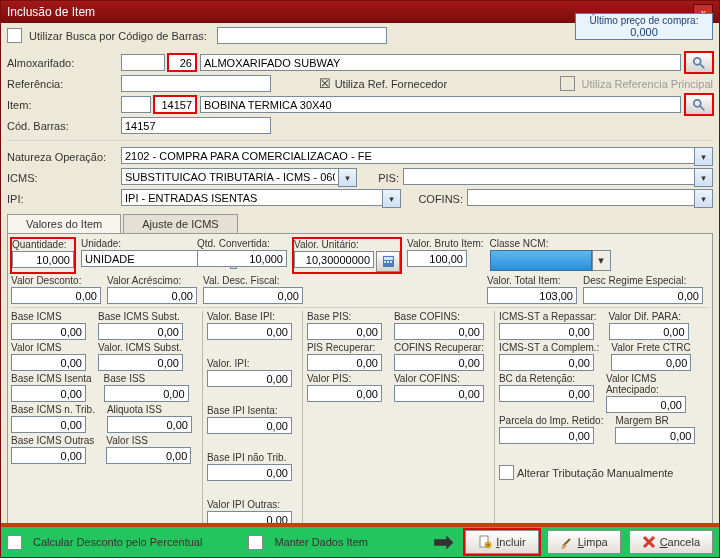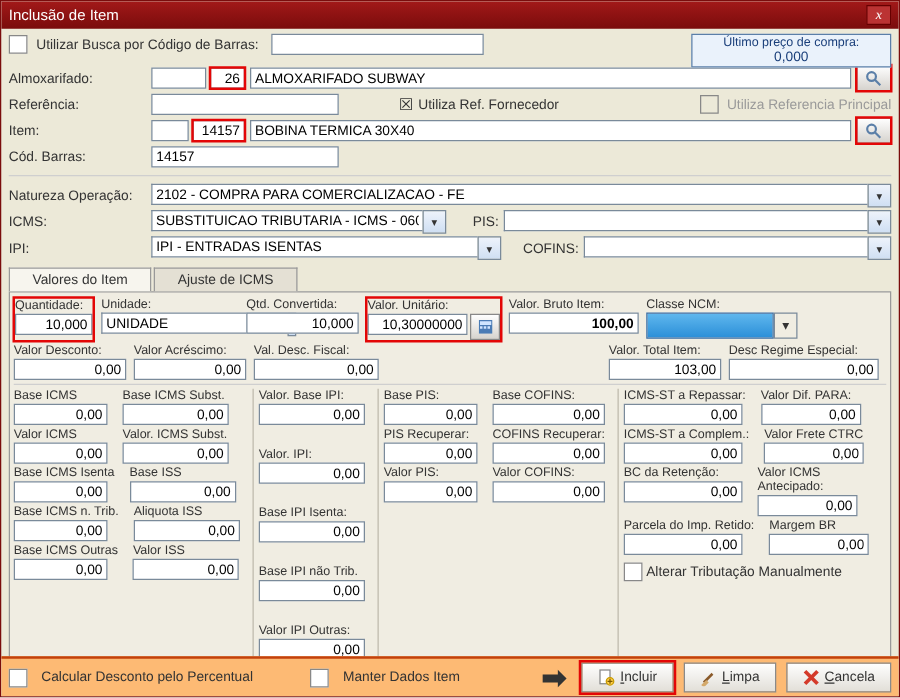--- a/index.html
+++ b/index.html
@@ -8,38 +8,38 @@
 .titlebar .title{font-size:12px}
 .titlebar .close{width:18px;height:14px;background:#b33;border:1px solid #600;display:flex;align-items:center;justify-content:center;font-size:11px;font-style:italic;font-family:Georgia,serif}
 .body{padding:4px 6px 0 6px}
 .row{display:flex;align-items:center;margin-bottom:2px;gap:4px}
 .label{width:110px;text-align:left}
 input[type=text]{border:1px solid #7a8a9a;height:17px;padding:0 3px;font-family:inherit;font-size:11px;background:#fff;box-sizing:border-box}
 .rt{text-align:right}
 .btn-lookup{width:26px;height:19px;border:1px solid #888;background:linear-gradient(#fefefe,#d6d3ce);display:flex;align-items:center;justify-content:center}
 .btn-lookup svg{width:14px;height:14px}
 .redbox{outline:2px solid #e30606;outline-offset:-1px}
-.lastprice{position:absolute;top:26px;right:6px;width:120px;border:1px solid #5b7fa8;background:#eaf2fb;text-align:center;font-size:10px;padding:1px 19px;color:#1a3f7a}
+.lastprice{position:absolute;top:12px;right:6px;width:120px;border:1px solid #5b7fa8;background:#eaf2fb;text-align:center;font-size:10px;padding:1px 8px;color:#1a3f7a}
 .lastprice .val{color:#1a3f7a;font-size:11px}
 .chk{width:13px;height:13px;border:1px solid #888;background:#fff;display:inline-block;vertical-align:middle;margin-right:3px}
 .sec-divider{border-top:1px solid #cfcfcf;margin:6px 0}
 .select{display:flex;align-items:stretch;height:19px}
 .select input{flex:1;border-right:none}
 .select .dd{width:17px;border:1px solid #7a8a9a;background:linear-gradient(#eef3fb,#cfdff3);display:flex;align-items:center;justify-content:center;font-size:9px}
 .tabs{display:flex;margin-top:6px}
 .tab{padding:3px 18px;border:1px solid #999;border-bottom:none;background:#e4e0d4;margin-right:2px}
 .tab.active{background:#f7f5ee}
 .tabbody{border:1px solid #999;background:#f0ede2;padding:4px 3px 2px 3px}
 .fcol{display:flex;flex-direction:column;margin-right:6px}
 .fcol label{font-size:10px;margin-bottom:1px}
 .gridrow{display:flex;width:100%;margin-bottom:2px}
 .vline{border-left:1px solid #bdb9ac;margin:0 4px}
 .small-btn{width:22px;height:19px;border:1px solid #888;background:linear-gradient(#fefefe,#d6d3ce);display:flex;align-items:center;justify-content:center;margin-left:2px}
 .ncm{width:100px;height:19px;background:linear-gradient(#5fb7ee,#2b8fd8);border:1px solid #3a6ea5}
-.footer{position:absolute;bottom:0;left:0;right:0;height:30px;border-top:2px solid #c2410c;background:#fdba74;display:flex;align-items:center;padding:0 6px;gap:8px}
+.footer{position:absolute;bottom:0;left:0;right:0;height:30px;border-top:4px solid #c2410c;background:#22c55e;display:flex;align-items:center;padding:0 6px;gap:8px}
 .footer .spacer{flex:1}
 .arrow{font-size:24px;font-weight:bold;margin-right:4px}
 .fbtn{height:22px;padding:0 12px;border:1px solid #8a8a8a;background:linear-gradient(#fefefe,#e2dfd8);display:flex;align-items:center;gap:4px}
 .fbtn u{text-decoration:underline}
 .fbtn.redframe{outline:2px solid #e30606}
 .ico{width:14px;height:14px;display:inline-block}
 .disabled-label{color:#9a9a9a}
 </style>
 </head>
 <body>
@@ -175,21 +175,21 @@
                   <rect x="1" y="1" width="9" height="3" fill="#cfe4ff"></rect>
                   <rect x="1" y="5" width="2" height="2" fill="#cfe4ff"></rect>
                   <rect x="4" y="5" width="2" height="2" fill="#cfe4ff"></rect>
                   <rect x="7" y="5" width="2" height="2" fill="#cfe4ff"></rect>
                 </svg>
             </div>
           </div>
         </div>
         <div class="fcol">
           <label>Valor. Bruto Item:</label>
-          <input type="text" class="rt" style="width: 104px; font-weight: bold;" value="100,00">
+          <input type="text" class="rt" style="width: 60px;" value="100,00">
         </div>
         <div class="fcol">
           <label>Classe NCM:</label>
           <div style="display:flex">
             <div class="ncm"></div>
             <div class="dd" style="border:1px solid #7a8a9a;width:17px;display:flex;align-items:center;justify-content:center">▾</div>
           </div>
         </div>
       </div>
 
@@ -369,21 +369,21 @@
           <div style="display:flex;gap:6px">
             <div class="fcol">
                 <label style="font-size:10px">Parcela do Imp. Retido:</label>
                 <input class="rt" type="text" style="width: 95px;" value="0,00">
               </div>
             <div class="fcol">
                 <label>Margem BR</label>
                 <input class="rt" type="text" style="width: 80px;" value="0,00">
               </div>
           </div>
-          <div style="display:flex;align-items:center;margin-top:4px">
+          <div style="display:flex;align-items:center;margin-top:19px">
             <span class="chk"></span>
             <span>Alterar Tributação Manualmente</span>
           </div>
         </div>
       </div>
     </div>
   </div>
 
   <div class="footer">
     <span class="chk"></span>

